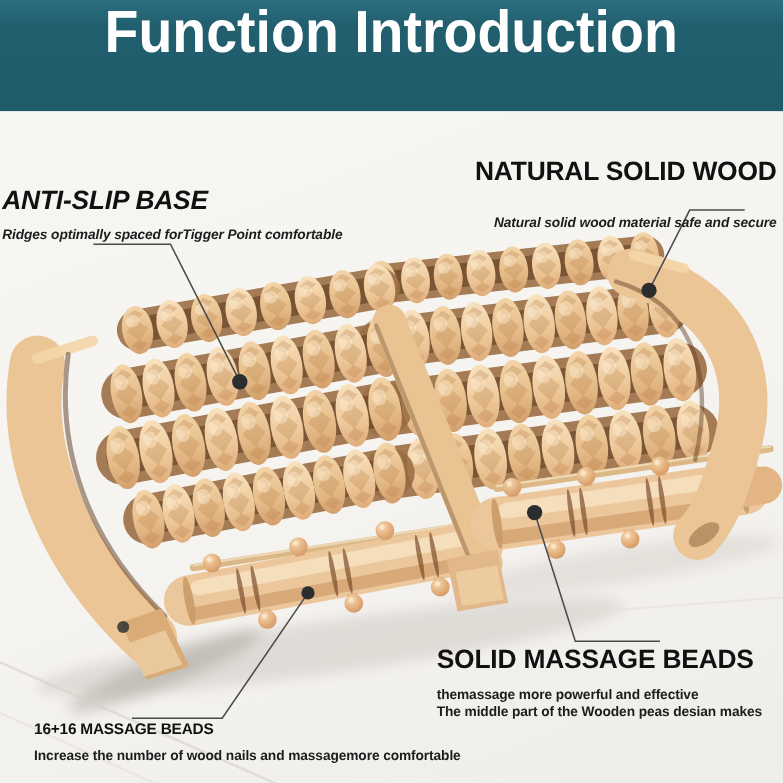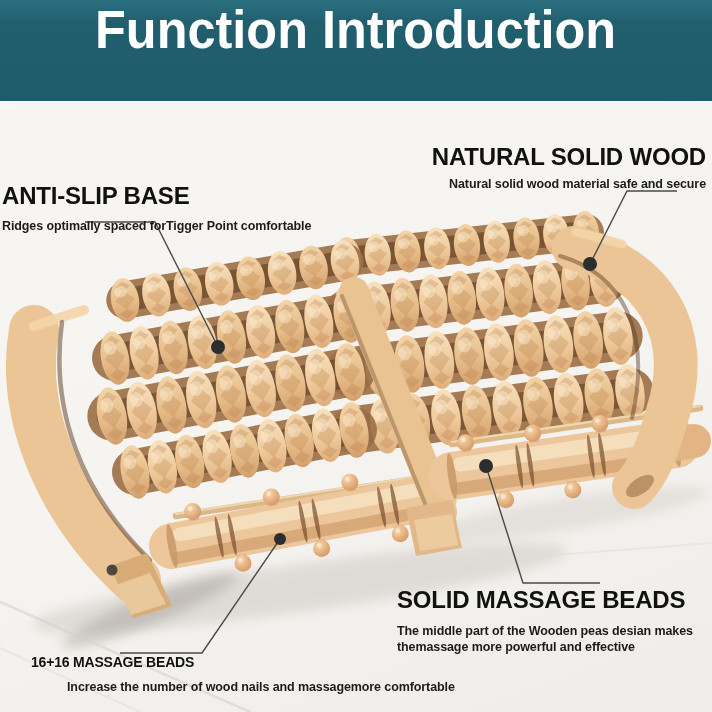--- a/index.html
+++ b/index.html
@@ -9,29 +9,29 @@
          background:linear-gradient(160deg,#f8f6f3 0%,#f6f4f1 55%,#efede9 100%);}
   .banner{position:absolute;left:0;top:0;width:712px;height:101px;
           background:linear-gradient(180deg,#2c707f 0%,#215f6f 22%,#1e5c6c 100%);
           display:flex;justify-content:center;}
   .banner h1{margin:0;color:#ffffff;font-size:52px;font-weight:bold;
              letter-spacing:0px;transform:scaleX(.97) scaleY(1.04);white-space:nowrap;}
   svg.scene{position:absolute;left:0;top:0;width:712px;height:712px;}
   .callout{position:absolute;color:#121212;white-space:nowrap;}
   .co-title{font-weight:bold;font-size:24px;letter-spacing:-0.2px;color:#111;}
   .co-desc{font-weight:bold;font-size:12.5px;letter-spacing:-0.1px;color:#1c1c1c;}
-  #co-anti{left:2px;top:182px;}
+  #co-anti{left:2px;top:169px;font-style:italic;}
   #co-anti .co-desc{margin-top:9px;}
   #co-natural{right:6px;top:143px;text-align:right;}
-  #co-natural .co-desc{margin-top:6px;}
+  #co-natural .co-desc{margin-top:24px;font-style:italic;}
   #co-middle{left:397px;top:586px;}
   #co-middle .co-desc{margin-top:9px;line-height:16px;}
   #co-beads16{left:31px;top:654px;}
   #co-beads16 .co-title{font-size:14px;}
-  #co-beads16 .co-desc{margin-top:10px;margin-left:36px;}
+  #co-beads16 .co-desc{margin-top:10px;}
   .connector{fill:none;stroke:#4a4a4b;stroke-width:1.4px;}
   .connector-dot{fill:#2c2d2f;}
 </style>
 </head>
 <body>
 
 <div class="stage">
 
   <header class="banner">
     <h1>Function Introduction</h1>
@@ -703,22 +703,22 @@
   </div>
 
   <div class="callout" id="co-natural">
     <div class="co-title">NATURAL SOLID WOOD</div>
     <div class="co-desc">Natural solid wood material safe and secure</div>
   </div>
 
   <div class="callout" id="co-middle">
     <div class="co-title">SOLID MASSAGE BEADS</div>
     <div class="co-desc">
+      <div>themassage more powerful and effective</div>
       <div>The middle part of the Wooden peas desian makes</div>
-      <div>themassage more powerful and effective</div>
     </div>
   </div>
 
   <div class="callout" id="co-beads16">
     <div class="co-title">16+16 MASSAGE BEADS</div>
     <div class="co-desc">Increase the number of wood nails and massagemore comfortable</div>
   </div>
 
 </div>
 

